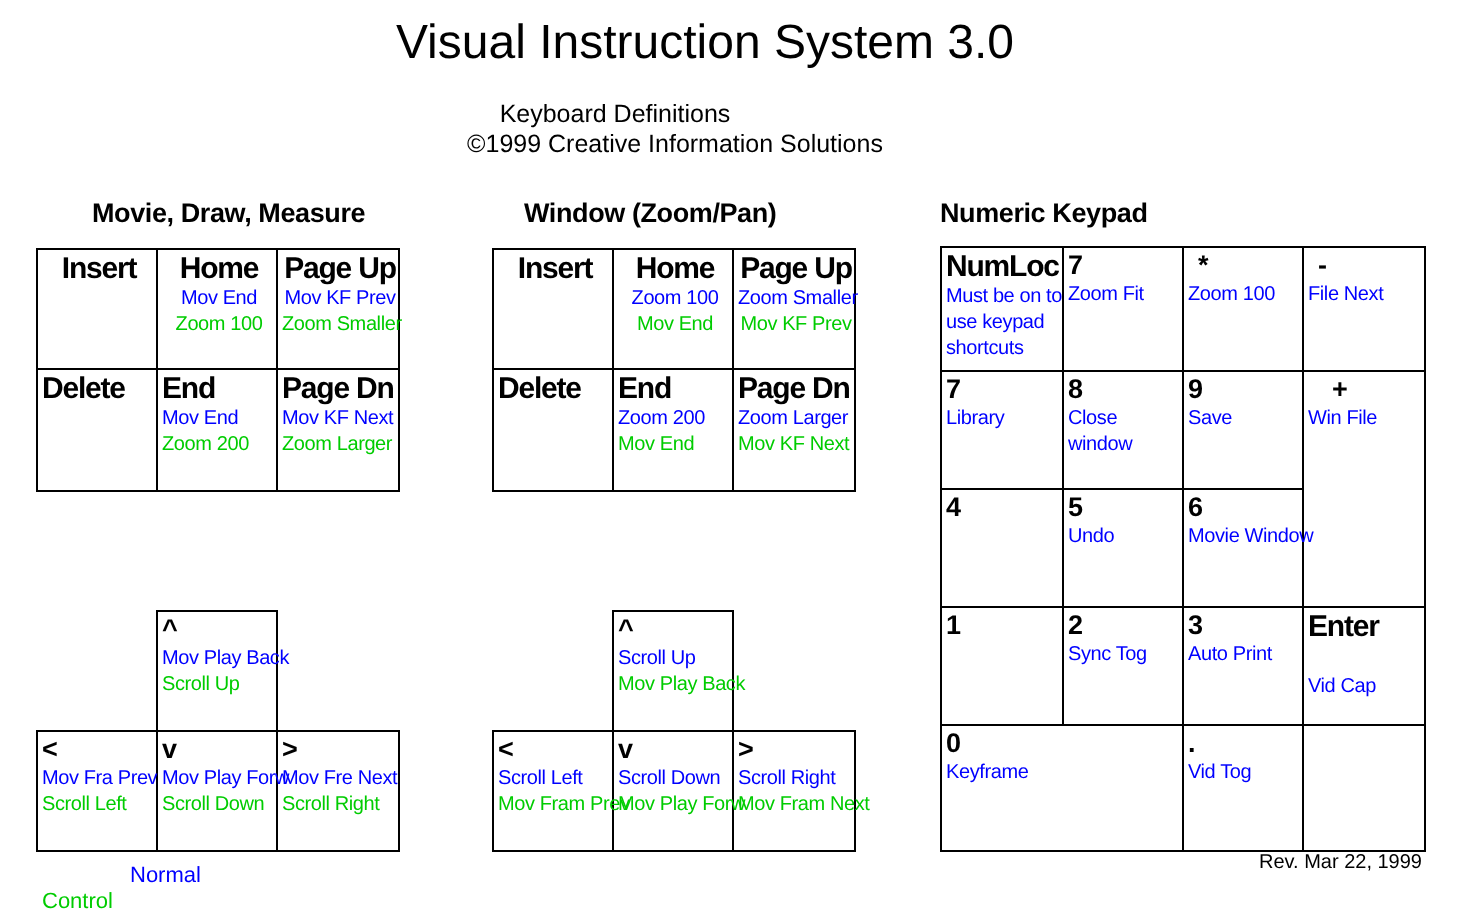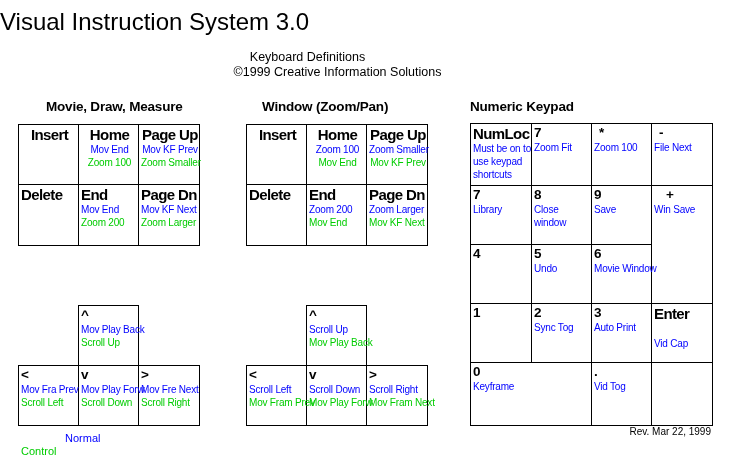--- a/index.html
+++ b/index.html
@@ -1,19 +1,19 @@
 <!DOCTYPE html>
 <html><head>
 <meta charset="utf-8">
 <style>
   html,body{margin:0;padding:0;background:#fff;}
   #page{position:relative;width:733px;height:461px;background:#fff;
         font-family:"Liberation Sans","DejaVu Sans",sans-serif;color:#000;overflow:hidden;}
 
-  .title{position:absolute;top:8px;left:0;width:705px;text-align:left;
+  .title{position:absolute;top:8px;left:0;width:705px;text-align:center;
          font-size:24px;letter-spacing:0;}
   .sub1{position:absolute;top:50px;left:0;width:615px;text-align:center;font-size:12.5px;}
   .sub2{position:absolute;top:65px;left:0;width:675px;text-align:center;font-size:12.5px;}
 
   .sec-h{position:absolute;font-size:13.5px;font-weight:bold;letter-spacing:-0.2px;}
 
   .grid{position:absolute;display:grid;border:1px solid #000;box-sizing:content-box;}
   .grid > div{box-sizing:border-box;padding:1px 0 0 2px;overflow:visible;}
 
   .sec-grid{grid-template-columns:60px 60px 60px;grid-template-rows:60px 60px;}
@@ -192,21 +192,21 @@
       <div class="kn">8</div>
       <div class="sub n">Close
 window</div>
     </div>
     <div style="grid-column:3;grid-row:2;">
       <div class="kn">9</div>
       <div class="sub n">Save</div>
     </div>
     <div class="no-br" style="grid-column:4;grid-row:2 / span 2;">
       <div class="kn sym" style="padding-left:12px;">+</div>
-      <div class="sub n">Win Save</div>
+      <div class="sub n">Win File</div>
     </div>
 
     <div style="grid-column:1;grid-row:3;">
       <div class="kn">4</div>
     </div>
     <div style="grid-column:2;grid-row:3;">
       <div class="kn">5</div>
       <div class="sub n">Undo</div>
     </div>
     <div style="grid-column:3;grid-row:3;">

